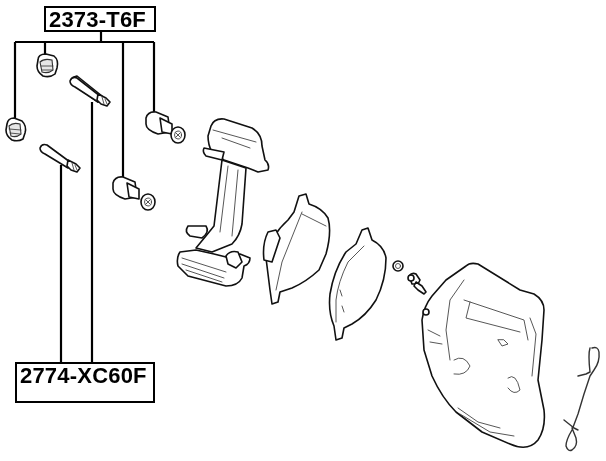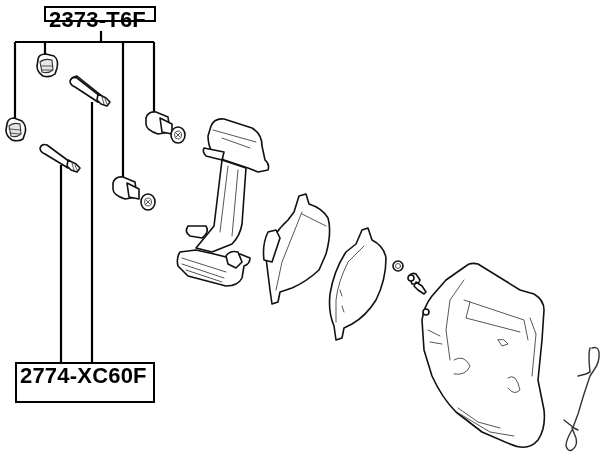--- a/index.html
+++ b/index.html
@@ -12,21 +12,21 @@
       font-family: "Liberation Sans", sans-serif;
       font-weight: bold;
       color: #000;
       line-height: 1;
       padding: 1px 3px 0 3px;
       box-sizing: border-box;
       white-space: nowrap;
       letter-spacing: 0.2px;
       cursor: pointer;
     }
-    #label-top { left: 44px; top: 6px; width: 112px; height: 16px; font-size: 22px; }
+    #label-top { left: 44px; top: 6px; width: 112px; height: 26px; font-size: 22px; }
     #label-bottom { left: 15px; top: 362px; width: 140px; height: 41px; font-size: 22px; }
     svg .part { fill: #ffffff; stroke: #111; stroke-width: 1.6; stroke-linejoin: round; stroke-linecap: round; }
     svg .thin { fill: none; stroke: #444; stroke-width: 0.9; stroke-linecap: round; stroke-linejoin: round; }
     svg .shade { fill: #e6e6e6; stroke: #333; stroke-width: 1.1; }
     svg .leader { fill: none; stroke: #000; stroke-width: 2.2; }
   </style>
 </head>
 <body>
 
 <svg id="canvas" viewBox="0 0 606 461" xmlns="http://www.w3.org/2000/svg">

